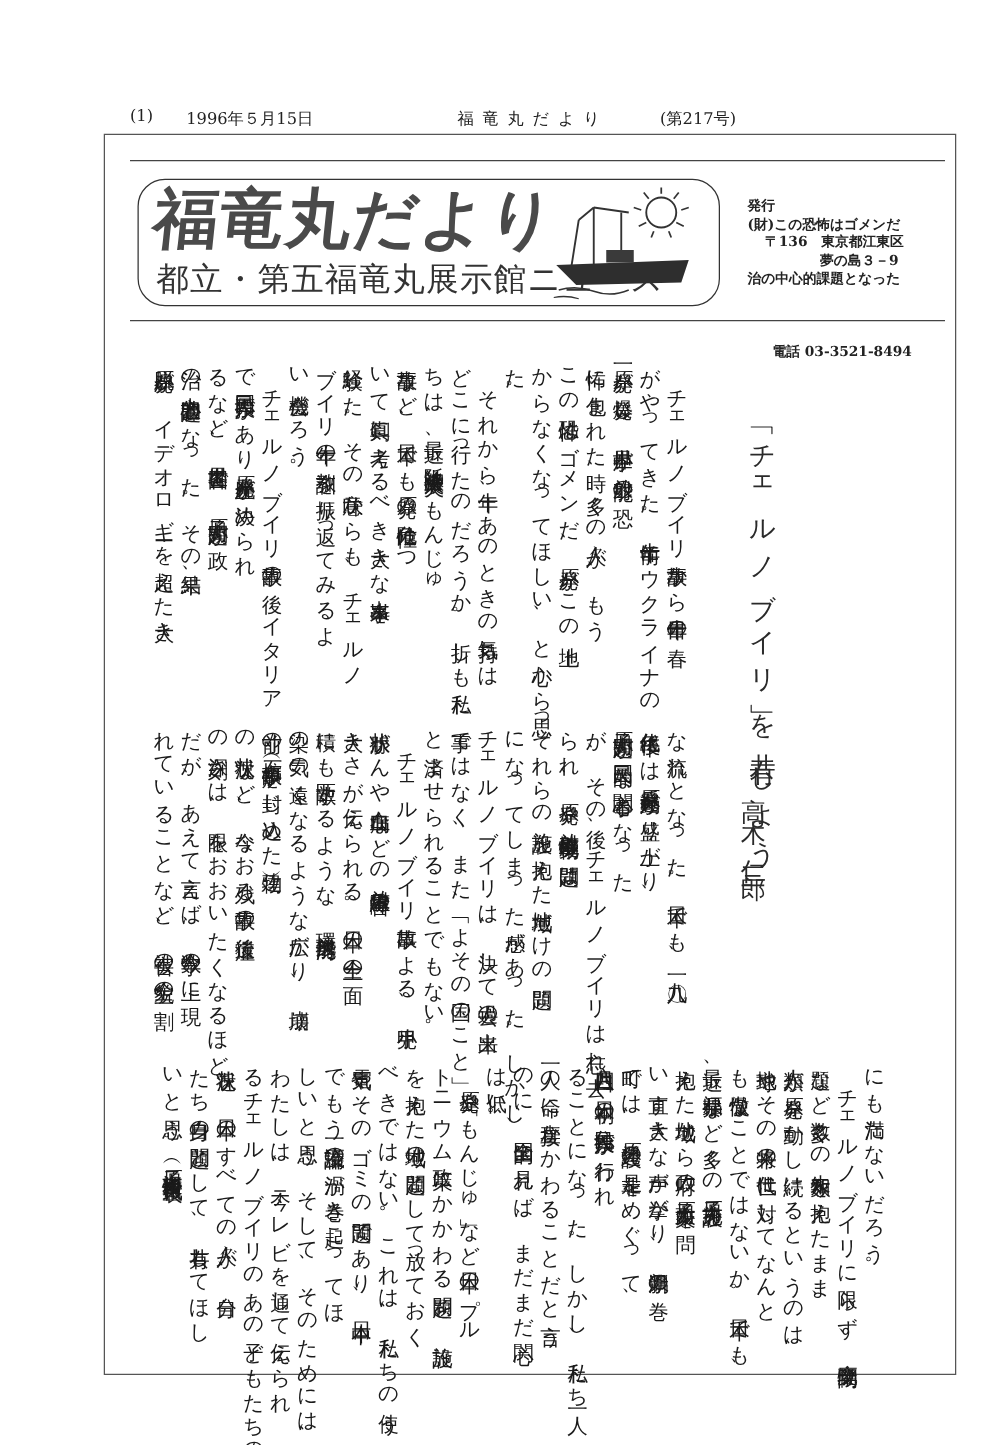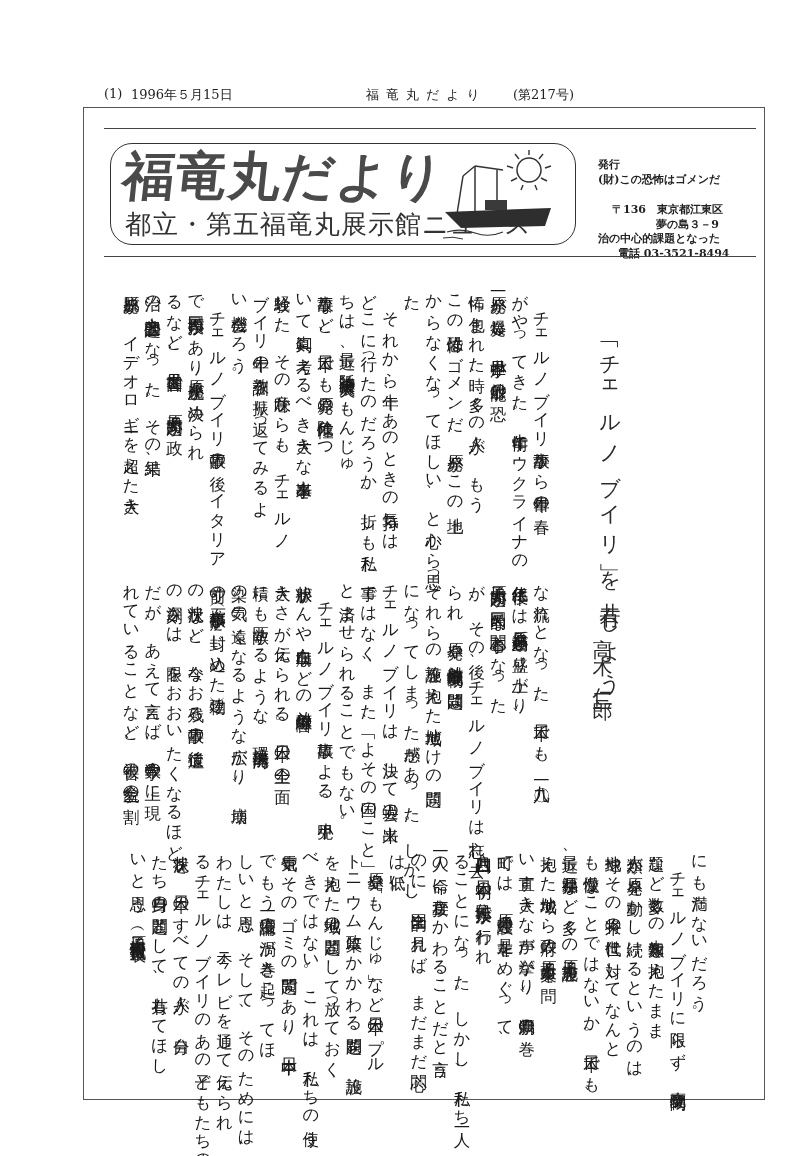--- a/index.html
+++ b/index.html
@@ -2,44 +2,44 @@
 <html><head>
 <meta charset="utf-8">
 <style>
   html, body { margin:0; padding:0; background:#ffffff; }
   body { width:800px; height:1156px; position:relative; overflow:hidden;
          font-family:"DejaVu Serif", "Liberation Serif", serif; color:#1a1a1a; }
 
   .running-head { position:absolute; top:86px; left:104px; width:640px; height:20px;
                   font-size:13px; color:#222; }
   .running-head .page-no { position:absolute; left:0; top:0; }
-  .running-head .date { position:absolute; left:27px; top:0; }
+  .running-head .date { position:absolute; left:45px; top:0; }
   .running-head .paper-name { position:absolute; left:262px; top:0; letter-spacing:7px; }
-  .running-head .issue { position:absolute; left:409px; top:0; }
+  .running-head .issue { position:absolute; left:424px; top:0; }
 
   .frame { position:absolute; left:83px; top:107px; width:682px; height:993px;
            border:1.5px solid #555; box-sizing:border-box; }
   .top-rule { position:absolute; left:104px; top:128px; width:652px; height:0;
               border-top:1.5px solid #444; }
 
   .banner { position:absolute; left:110px; top:143px; width:466px; height:102px;
             border:1.8px solid #333; border-radius:22px; box-sizing:border-box; }
   .banner .masthead { position:absolute; left:12px; top:2px; font-size:52px; font-weight:bold;
             color:#4a4a4a; letter-spacing:1px; transform:skewX(-6deg);
             font-family:"DejaVu Sans", sans-serif; line-height:60px; }
   .banner .subtitle { position:absolute; left:14px; top:68px; font-size:26px; color:#333;
             letter-spacing:1px; line-height:24px; }
   .banner .ship { position:absolute; left:330px; top:4px; width:130px; height:94px; }
 
   .publisher { position:absolute; left:598px; top:158px; width:170px; font-size:11px;
                line-height:14.5px; color:#222; }
   .publisher div { white-space:nowrap;font-weight:bold; }
-  .publisher .ind1 { padding-left:14px;margin-top:16px; }
+  .publisher .ind1 { padding-left:14px; }
   .publisher .ind2 { padding-left:58px; }
-  .publisher .ind3 { padding-left:20px; }
+  .publisher .ind3 { padding-left:20px;margin-top:44px; }
 
   .mid-rule { position:absolute; left:104px; top:256px; width:652px; height:0;
               border-top:1.5px solid #444; }
 
   .vtext { position:absolute; writing-mode:vertical-rl; -webkit-writing-mode:vertical-rl;
            font-size:16.4px; line-height:21.6px; letter-spacing:1.2px; color:#1a1a1a;
            white-space:pre; font-family:"DejaVu Serif", serif; }
 
   .headline { position:absolute; left:596px; top:334px; writing-mode:vertical-rl;
               font-size:21px; letter-spacing:6px; color:#2a2a2a;

